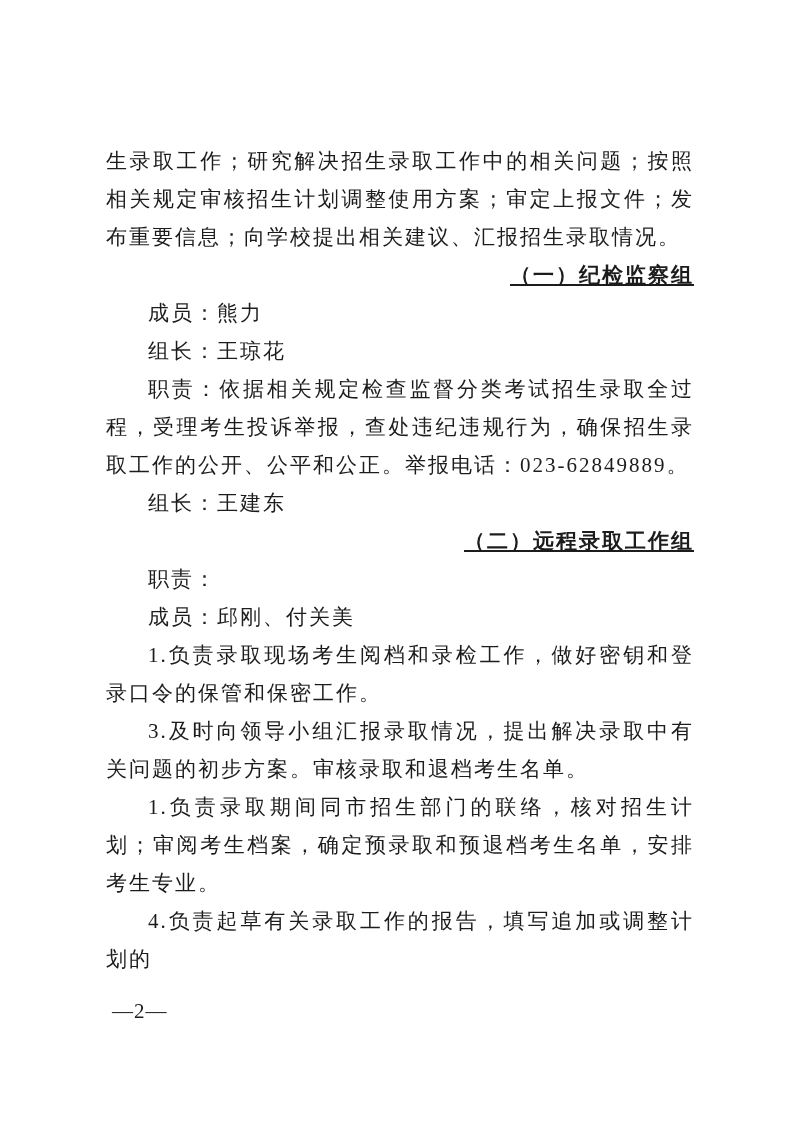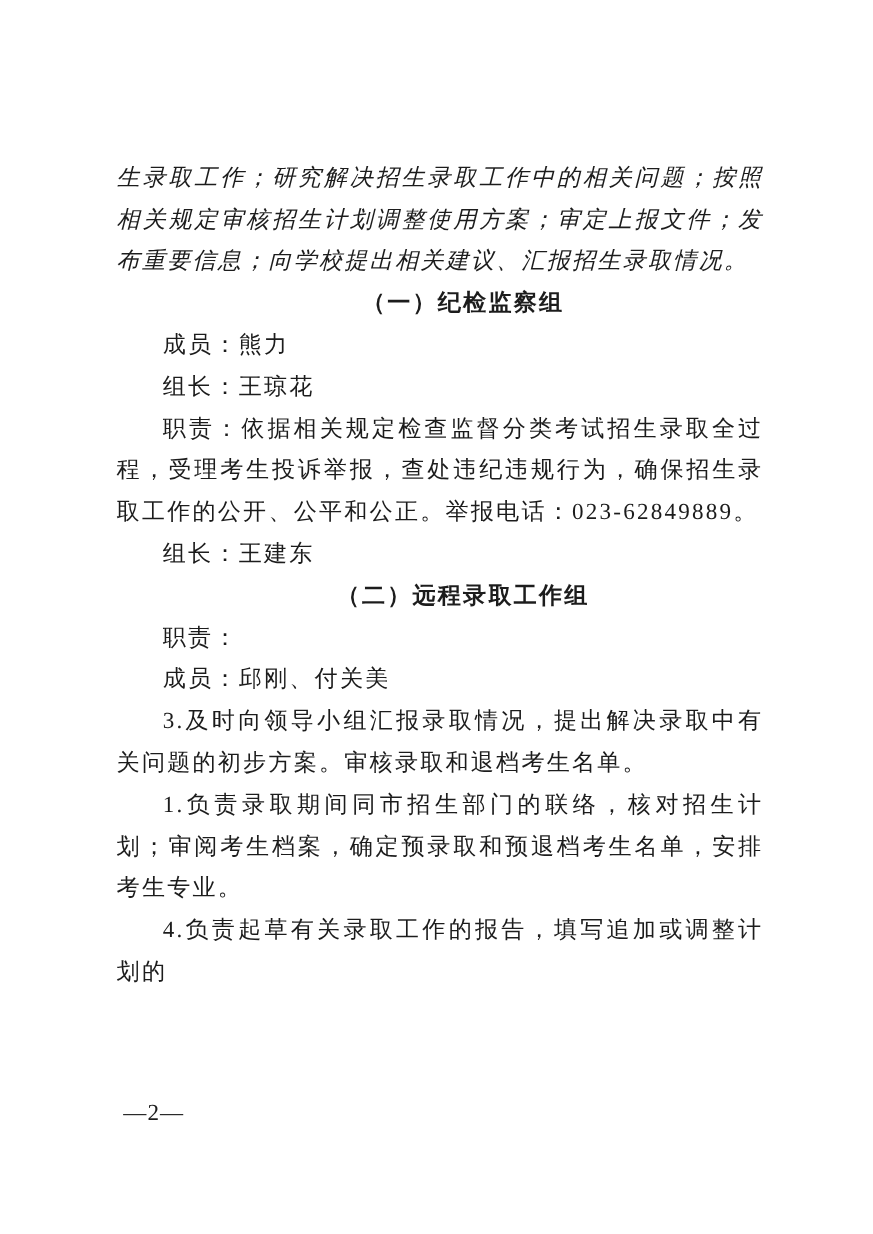--- a/index.html
+++ b/index.html
@@ -27,25 +27,25 @@
     font-size: 21px;
     line-height: 38px;
     letter-spacing: 2px;
     text-align: justify;
     text-justify: inter-character;
     text-indent: 42px;
     word-break: break-all;
   }
   .para.no-indent {
     text-indent: 0;
-    font-style: italic;
   }
   .para.heading {
     font-weight: bold;
-    text-align: center;
+    text-align: right;
+    text-decoration: underline;
   }
   .footer {
     position: absolute;
     left: 112px;
     top: 996px;
     font-size: 21px;
     line-height: 30px;
     letter-spacing: 1px;
     color: #1c1c1c;
   }
@@ -57,18 +57,19 @@
   <main class="content">
     <p class="para no-indent">生录取工作；研究解决招生录取工作中的相关问题；按照相关规定审核招生计划调整使用方案；审定上报文件；发布重要信息；向学校提出相关建议、汇报招生录取情况。</p>
     <p class="para heading">（一）纪检监察组</p>
     <p class="para">成员：熊力</p>
     <p class="para">组长：王琼花</p>
     <p class="para">职责：依据相关规定检查监督分类考试招生录取全过程，受理考生投诉举报，查处违纪违规行为，确保招生录取工作的公开、公平和公正。举报电话：023-62849889。</p>
     <p class="para">组长：王建东</p>
     <p class="para heading">（二）远程录取工作组</p>
     <p class="para">职责：</p>
     <p class="para">成员：邱刚、付关美</p>
+    <p class="para">1.负责录取现场考生阅档和录检工作，做好密钥和登录口令的保管和保密工作。</p>
     <p class="para">3.及时向领导小组汇报录取情况，提出解决录取中有关问题的初步方案。审核录取和退档考生名单。</p>
     <p class="para">1.负责录取期间同市招生部门的联络，核对招生计划；审阅考生档案，确定预录取和预退档考生名单，安排考生专业。</p>
     <p class="para">4.负责起草有关录取工作的报告，填写追加或调整计划的</p>
   </main>
   <div class="footer">—2—</div>
 </div>
 
 </body></html>

